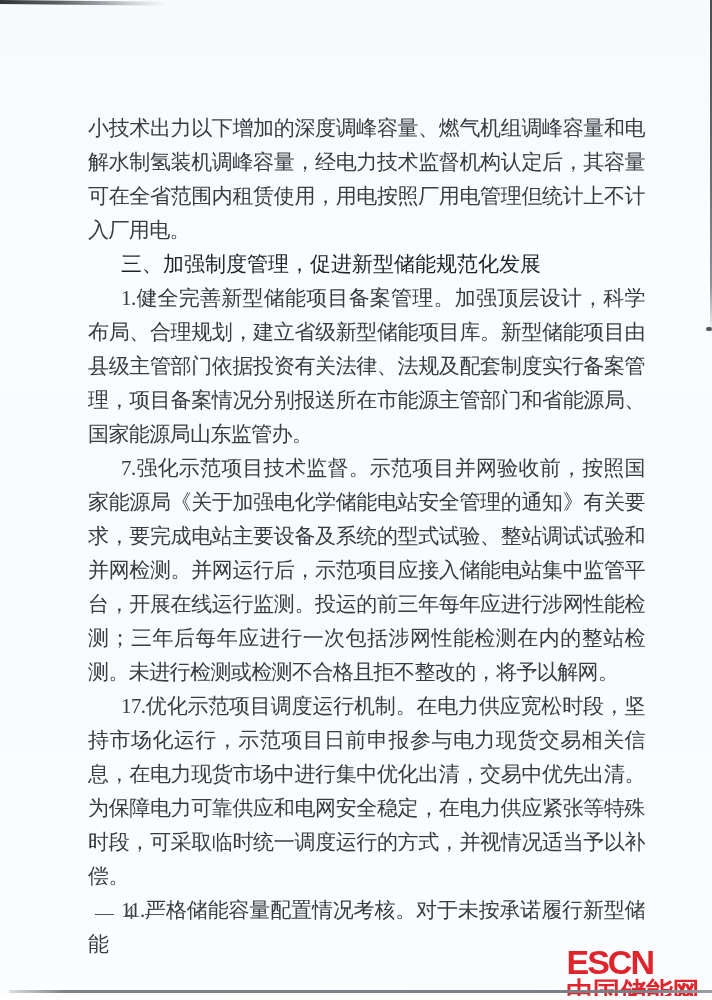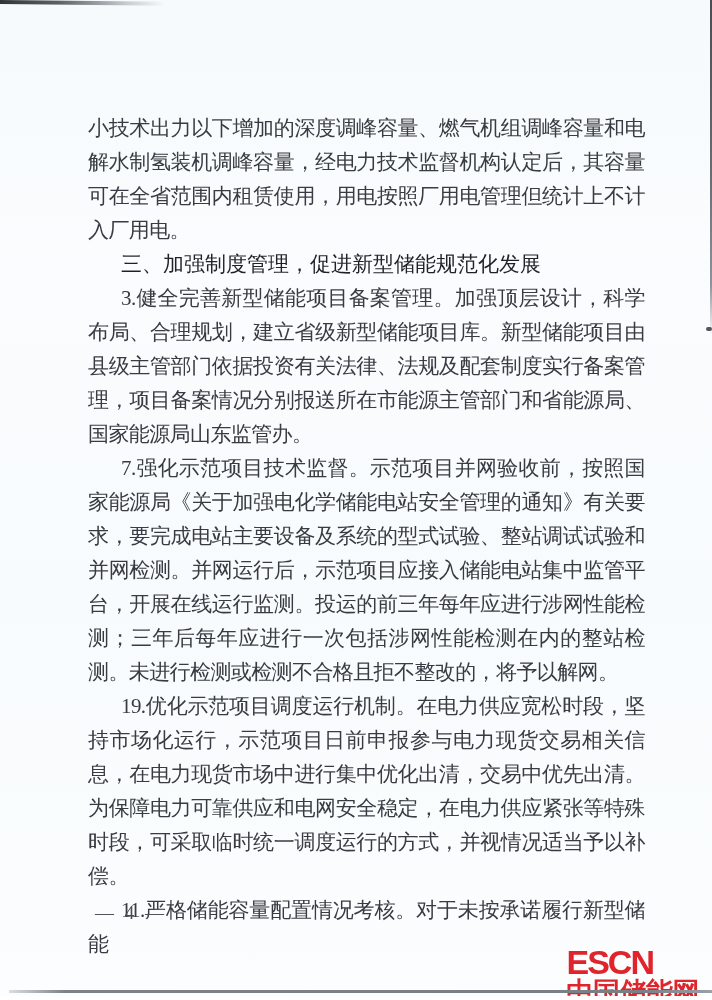--- a/index.html
+++ b/index.html
@@ -108,23 +108,23 @@
 <body>
 
 <div class="page">
 
   <div class="artifact-top"></div>
   <div class="artifact-right"></div>
 
   <div class="content">
     <p class="para">小技术出力以下增加的深度调峰容量、燃气机组调峰容量和电解水制氢装机调峰容量，经电力技术监督机构认定后，其容量可在全省范围内租赁使用，用电按照厂用电管理但统计上不计入厂用电。</p>
     <p class="para heading">三、加强制度管理，促进新型储能规范化发展</p>
-    <p class="para indent">3.健全完善新型储能项目备案管理。加强顶层设计，科学布局、合理规划，建立省级新型储能项目库。新型储能项目由县级主管部门依据投资有关法律、法规及配套制度实行备案管理，项目备案情况分别报送所在市能源主管部门和省能源局、国家能源局山东监管办。</p>
+    <p class="para indent">1.健全完善新型储能项目备案管理。加强顶层设计，科学布局、合理规划，建立省级新型储能项目库。新型储能项目由县级主管部门依据投资有关法律、法规及配套制度实行备案管理，项目备案情况分别报送所在市能源主管部门和省能源局、国家能源局山东监管办。</p>
     <p class="para indent">7.强化示范项目技术监督。示范项目并网验收前，按照国家能源局《关于加强电化学储能电站安全管理的通知》有关要求，要完成电站主要设备及系统的型式试验、整站调试试验和并网检测。并网运行后，示范项目应接入储能电站集中监管平台，开展在线运行监测。投运的前三年每年应进行涉网性能检测；三年后每年应进行一次包括涉网性能检测在内的整站检测。未进行检测或检测不合格且拒不整改的，将予以解网。</p>
-    <p class="para indent">19.优化示范项目调度运行机制。在电力供应宽松时段，坚持市场化运行，示范项目日前申报参与电力现货交易相关信息，在电力现货市场中进行集中优化出清，交易中优先出清。为保障电力可靠供应和电网安全稳定，在电力供应紧张等特殊时段，可采取临时统一调度运行的方式，并视情况适当予以补偿。</p>
+    <p class="para indent">17.优化示范项目调度运行机制。在电力供应宽松时段，坚持市场化运行，示范项目日前申报参与电力现货交易相关信息，在电力现货市场中进行集中优化出清，交易中优先出清。为保障电力可靠供应和电网安全稳定，在电力供应紧张等特殊时段，可采取临时统一调度运行的方式，并视情况适当予以补偿。</p>
     <p class="para indent">11.严格储能容量配置情况考核。对于未按承诺履行新型储能</p>
   </div>
 
   <div class="page-number">— 4 —</div>
 
   <div class="brand" style="color: rgb(224, 36, 44); flex-direction: column;">
     <span class="brand-en">ESCN</span>
     <span class="brand-cn">中国储能网</span>
   </div>
 

